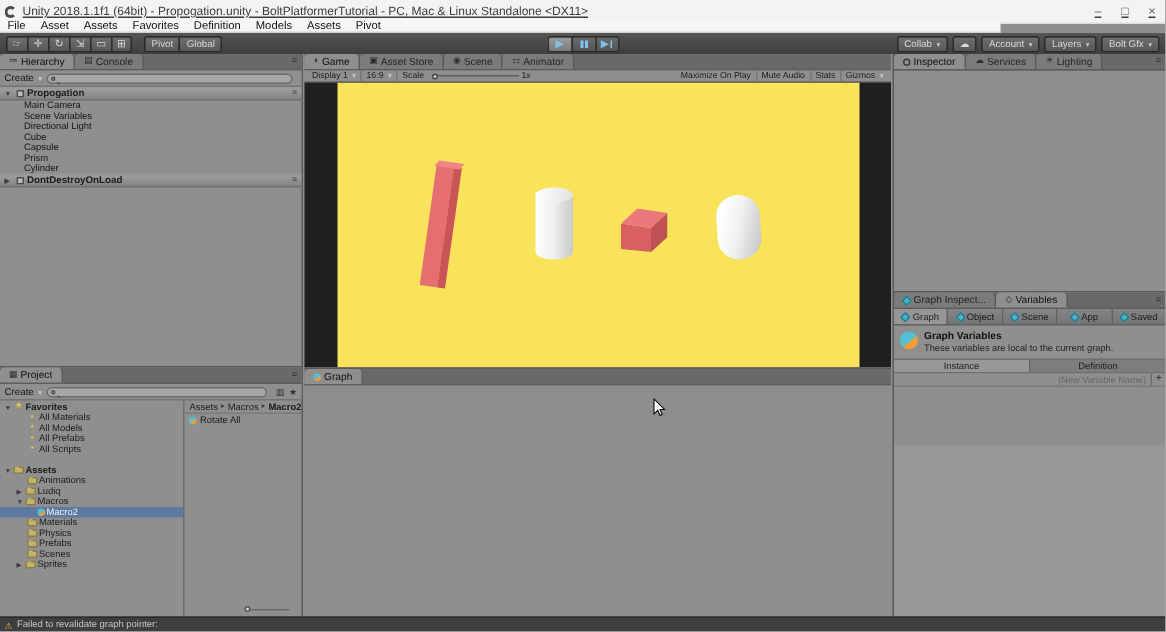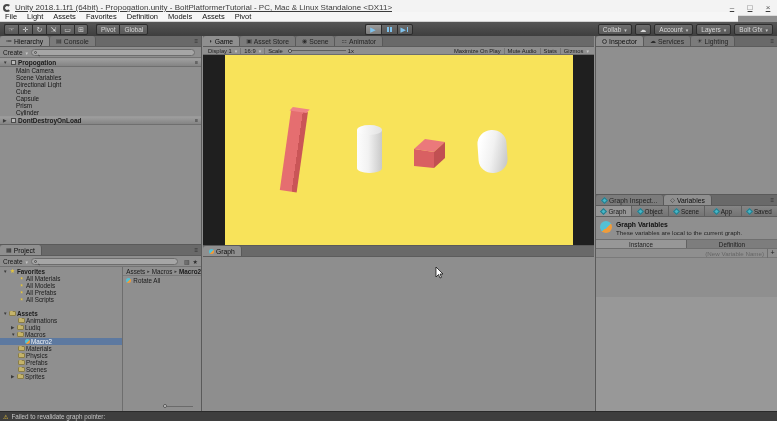--- a/index.html
+++ b/index.html
@@ -10,21 +10,21 @@
   
   .titlebar { position:absolute; left:0; top:0; width:777px; height:16px; background:#f3f3f3;
               display:flex; align-items:center; font-size:8px; color:#3c3c3c; border-bottom:1px solid #dcdcdc;text-decoration:underline; }
   .unity-logo { width:8px; height:8px; margin:0 4px 0 3px; border:2px solid #4a4a4a; border-radius:50%;
                 border-right-color:transparent; }
   .title-text { white-space:nowrap; overflow:hidden; }
   .win-controls { margin-left:auto; display:flex; }
   .win-btn { width:18px; text-align:center; font-size:8px; color:#555; cursor:default; }
 
   
-  .menubar { position:absolute; left:0; top:12px; width:738px; height:10px; background:#f6f6f6;
+  .menubar { position:absolute; left:0; top:12px; width:667px; height:10px; background:#f6f6f6;
              display:flex; align-items:center; font-size:7.5px; border-bottom:1px solid #d2d2d2; }
   .menu-item { padding:0 5px; color:#111; }
 
   
   .toolbar { position:absolute; left:0; top:22px; width:777px; height:14px;
              background:linear-gradient(#565656,#3e3e3e); display:flex; align-items:center; padding:0 4px; }
   .toolgroup { display:flex; }
   .tool-btn { width:14px; height:11px; background:linear-gradient(#6e6e6e,#585858); border:1px solid #2c2c2c;
               border-right-width:0; color:#d8d8d8; font-size:7px; line-height:9px; text-align:center; }
   .tool-btn:first-child { border-radius:2px 0 0 2px; }
@@ -170,21 +170,21 @@
     <span class="title-text">Unity 2018.1.1f1 (64bit) - Propogation.unity - BoltPlatformerTutorial - PC, Mac &amp; Linux Standalone &lt;DX11&gt;</span>
     <span class="win-controls">
       <span class="win-btn">–</span>
       <span class="win-btn">□</span>
       <span class="win-btn">×</span>
     </span>
   </div>
 
   <div class="menubar">
     <span class="menu-item">File</span>
-    <span class="menu-item">Light</span>
+    <span class="menu-item">Asset</span>
     <span class="menu-item">Assets</span>
     <span class="menu-item">Favorites</span>
     <span class="menu-item">Definition</span>
     <span class="menu-item">Models</span>
     <span class="menu-item">Assets</span>
     <span class="menu-item">Pivot</span>
   </div>
 
   <div class="toolbar">
     <div class="toolgroup">

